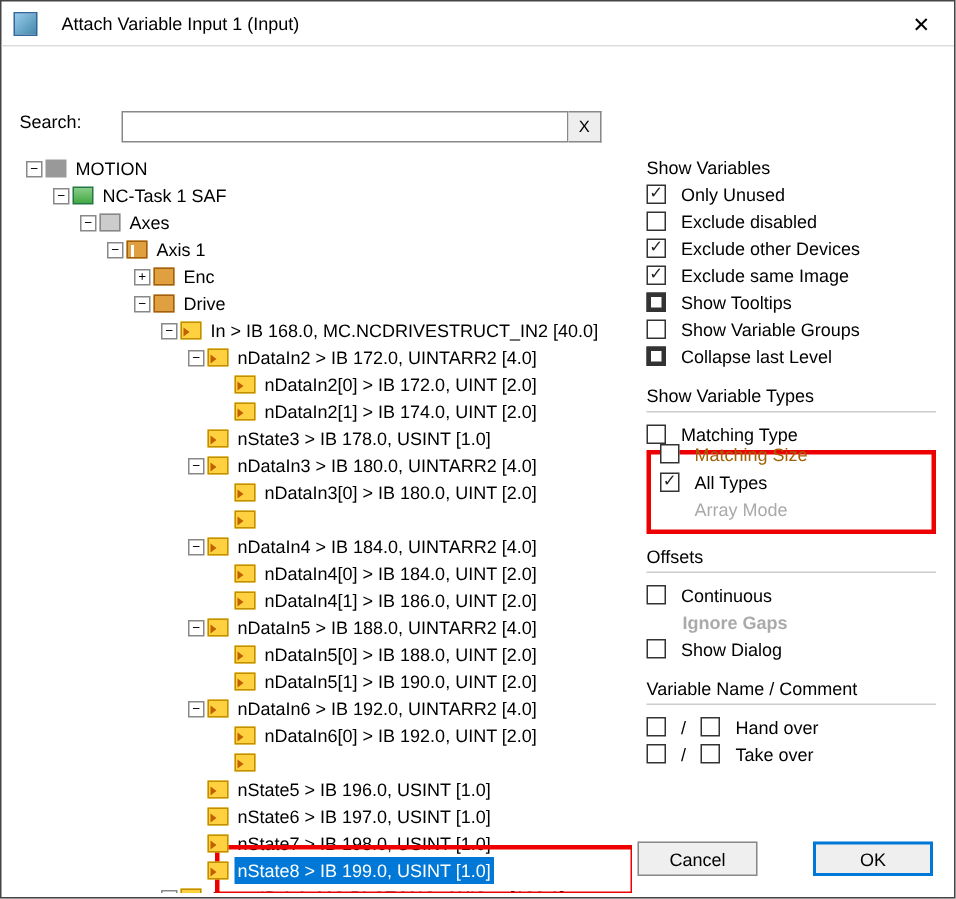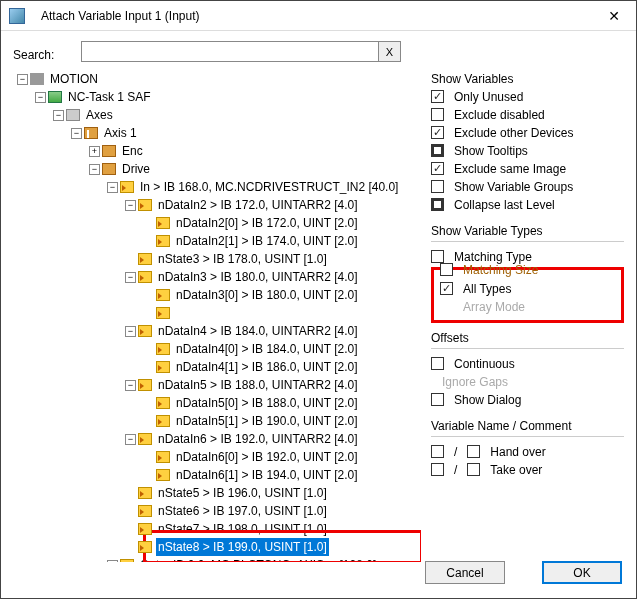--- a/index.html
+++ b/index.html
@@ -29,21 +29,21 @@
   .titlebar .left { display:flex; align-items:center; gap:16px; }
   .title-icon {
     width:16px; height:16px; background:linear-gradient(135deg,#9ce,#48a); border:1px solid #369;
   }
   .close-btn { font-family: Arial; font-size:14px; cursor:pointer; padding:2px 8px; }
   .content {
     position:absolute; top:30px; bottom:0; left:0; right:0;
     padding:10px 12px;
   }
   .search-row {
-    display:flex; align-items:flex-end; margin-bottom:8px; gap:8px;
+    display:flex; align-items:flex-start; margin-bottom:8px; gap:8px;margin-top:33px;
   }
   .search-row label { width:60px; }
   .search-input {
     flex:0 0 320px; display:flex;
   }
   .search-input input {
     flex:1; border:1px solid #888; height:21px; padding:0 4px; font-size:12px;
   }
   .search-input .xbtn {
     width:22px; height:21px; border:1px solid #888; border-left:0; background:#eee;
@@ -109,21 +109,21 @@
   }
   .btn {
     width:80px; height:23px; border:1px solid #888; background:#efefef; font-size:12px;
     display:flex; align-items:center; justify-content:center; cursor:pointer;
   }
   .btn.primary { border:2px solid #0078d7;margin-left:17px; }
   .disabled { color:#aaa; }
   .redframe-side {
     border:3px solid #e00; padding:4px 6px; margin:2px 0;
   }
-  .sub-indent { margin-left:11px; }
+  .sub-indent { margin-left:24px;font-weight:bold; }
 </style>
 </head>
 <body>
 
 <div class="window">
 
   <div class="titlebar">
     <div class="left">
       <span class="title-icon"></span>
       <span>Attach Variable Input 1 (Input)</span>
@@ -272,21 +272,20 @@
           <div class="tree-node">
             <span class="sp" style="width: 130px;"></span>
             <span class="sp" style="width: 13px;"></span>
             <span class="ico ico-var"></span>
             <span class="node-label">nDataIn6[0]   &gt;   IB 192.0, UINT [2.0]</span>
           </div>
           <div class="tree-node">
             <span class="sp" style="width: 130px;"></span>
             <span class="sp" style="width: 13px;"></span>
             <span class="ico ico-var"></span>
-            <span class="node-label">nDataIn6[1]   &gt;   IB 194.0, UINT [2.0]</span>
           </div>
           <div class="tree-node">
             <span class="sp" style="width: 112px;"></span>
             <span class="sp" style="width: 13px;"></span>
             <span class="ico ico-var"></span>
             <span class="node-label">nState5   &gt;   IB 196.0, USINT [1.0]</span>
           </div>
           <div class="tree-node">
             <span class="sp" style="width: 112px;"></span>
             <span class="sp" style="width: 13px;"></span>
@@ -322,26 +321,26 @@
             </div>
             <div class="chk">
               <span class="box"></span>
               <span>Exclude disabled</span>
             </div>
             <div class="chk">
               <span class="box chk-on"></span>
               <span>Exclude other Devices</span>
             </div>
             <div class="chk">
+              <span class="box chk-on"></span>
+              <span>Exclude same Image</span>
+            </div>
+            <div class="chk">
               <span class="box black"></span>
               <span>Show Tooltips</span>
-            </div>
-            <div class="chk">
-              <span class="box chk-on"></span>
-              <span>Exclude same Image</span>
             </div>
             <div class="chk">
               <span class="box"></span>
               <span>Show Variable Groups</span>
             </div>
             <div class="chk">
               <span class="box black"></span>
               <span>Collapse last Level</span>
             </div>
           </div>

